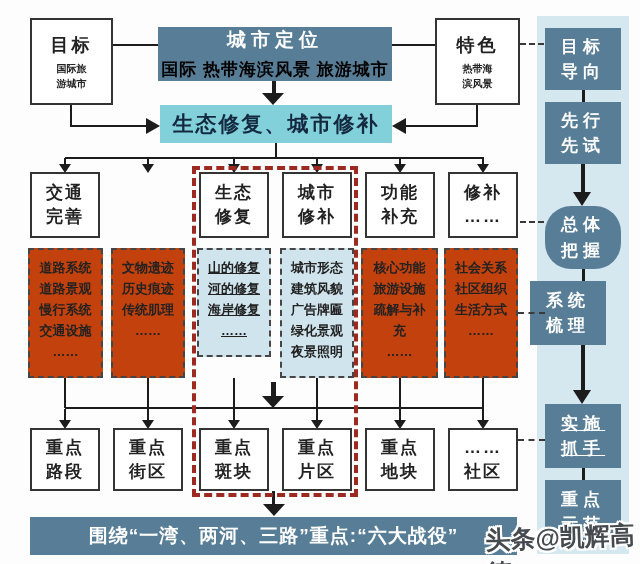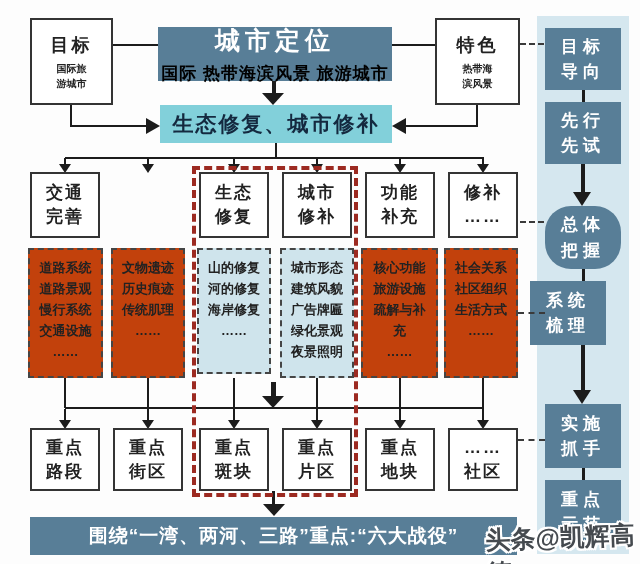--- a/index.html
+++ b/index.html
@@ -12,21 +12,21 @@
   .hline,.vline{position:absolute;background:#1c1c1c;}
   .dash{position:absolute;height:0;border-top:2px dashed #3a3a3a;}
   .ah{position:absolute;width:0;height:0;}
   .ah.down-s{border-left:6px solid transparent;border-right:6px solid transparent;border-top:9px solid #1c1c1c;}
   .ah.down-b{border-left:11px solid transparent;border-right:11px solid transparent;border-top:12px solid #1c1c1c;}
   .ah.down-m{border-left:9px solid transparent;border-right:9px solid transparent;border-top:14px solid #1c1c1c;}
   .ah.right{border-top:8px solid transparent;border-bottom:8px solid transparent;border-left:14px solid #1c1c1c;}
   .ah.left{border-top:8px solid transparent;border-bottom:8px solid transparent;border-right:14px solid #1c1c1c;}
   .t-title{font-size:18px;letter-spacing:3px;margin-bottom:4px;}
   .t-sub{font-size:10px;line-height:1.5;text-align:right;}
-  .pos-title{font-size:25px;letter-spacing:5px;color:#fff;margin-bottom:5px;}
+  .pos-title{font-size:19px;letter-spacing:5px;color:#fff;margin-bottom:5px;}
   .pos-sub{font-size:17px;letter-spacing:1px;color:#000000;}
   .slate{background:#587e97;border:none;}
   .teal{background:#82d0da;border:none;color:#14293f;font-size:21px;letter-spacing:2px;}
   .stage-box{font-size:17px;letter-spacing:2px;line-height:1.4;}
   .detail{position:absolute;box-sizing:border-box;border:2px dashed #454545;background:#c2410c;
           text-align:center;font-size:13px;line-height:1.62;padding-top:7px;white-space:pre-line;}
   .detail.hl{background:#cfe4ec;}
   .redrect{position:absolute;box-sizing:border-box;border:4px dashed #9c2a21;z-index:40;pointer-events:none;}
   .sidebar-bg{position:absolute;background:#d5e7ef;}
   .vbox{position:absolute;box-sizing:border-box;background:#587e97;color:#fff;display:flex;
@@ -110,21 +110,21 @@
 
   <div class="detail" style="left:28px;top:248px;width:75px;height:130px;">道路系统
 道路景观
 慢行系统
 交通设施
 ……</div>
   <div class="detail" style="left:111px;top:248px;width:74px;height:130px;">文物遗迹
 历史痕迹
 传统肌理
 ……</div>
-  <div class="detail hl" style="left:197px;top:248px;width:74px;height:126px;">山的修复
+  <div class="detail hl" style="left:197px;top:248px;width:74px;height:109px;text-decoration:underline;">山的修复
 河的修复
 海岸修复
 ……</div>
   <div class="detail hl" style="left:280px;top:248px;width:74px;height:130px;">城市形态
 建筑风貌
 广告牌匾
 绿化景观
 夜景照明</div>
   <div class="detail" style="left:361px;top:248px;width:77px;height:130px;">核心功能
 旅游设施
@@ -188,21 +188,21 @@
 先试</div>
   <div class="vline" style="left:581px;top:164px;width:4px;height:29px;"></div>
   <div class="ah down-m" style="left:573px;top:192px;"></div>
   <div class="vbox" style="left:545px;top:206px;width:76px;height:63px;border-radius:26px;">总体
 把握</div>
   <div class="vline" style="left:582px;top:269px;width:3px;height:12px;"></div>
   <div class="vbox" style="left:514px;top:281px;width:76px;height:64px;margin-left:16px;">系统
 梳理</div>
   <div class="vline" style="left:581px;top:345px;width:4px;height:46px;"></div>
   <div class="ah down-m" style="left:573px;top:390px;"></div>
-  <div class="vbox" style="left:545px;top:404px;width:76px;height:64px;">实施
+  <div class="vbox" style="left:545px;top:404px;width:76px;height:64px;text-decoration:underline;">实施
 抓手</div>
   <div class="vline" style="left:582px;top:468px;width:3px;height:12px;"></div>
   <div class="vbox" style="left:545px;top:480px;width:76px;height:64px;">重点
 示范</div>
 
   <div class="dash" style="left:520px;top:221px;width:24px;"></div>
   <div class="dash" style="left:518px;top:312px;width:27px;"></div>
   <div class="dash" style="left:518px;top:439px;width:27px;"></div>
 
   <div class="watermark" style="left:486px;top:521px;">头条@凯辉高德</div>

